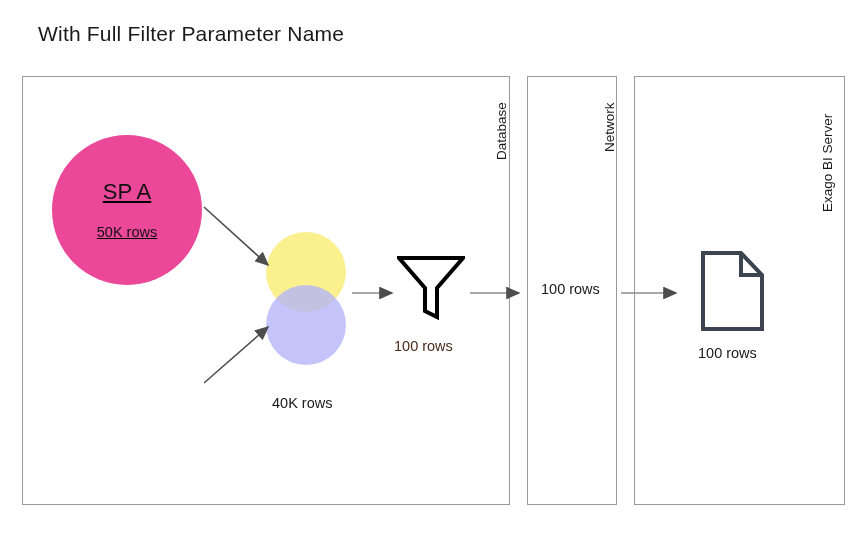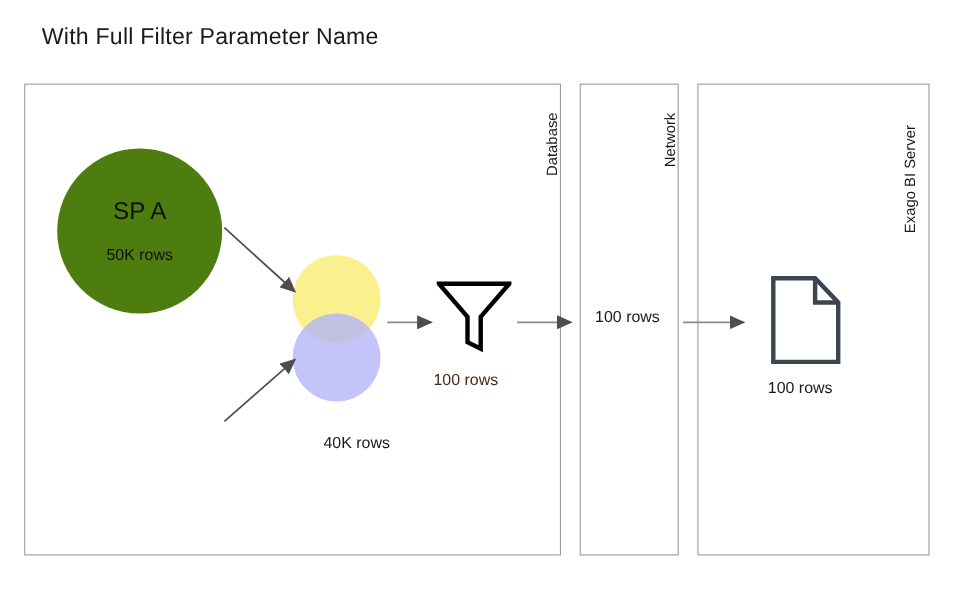--- a/index.html
+++ b/index.html
@@ -42,42 +42,43 @@
   #label-server{left:820px;top:212px;}
 
   
   .big-circle{
     position:absolute;border-radius:50%;
     display:flex;flex-direction:column;
     align-items:center;justify-content:center;
   }
   #circle-sp-a{
     left:52px;top:135px;width:150px;height:150px;
-    background:#4d7c0f;
+    background:#ec4899;
+    text-decoration:underline;
   }
   #circle-sp-b{
     left:52px;top:312px;width:150px;height:150px;
     background:#b3b3fa;
   }
   .sp-name{font-size:22px;color:#111111;line-height:1.05;}
   .sp-rows{font-size:14.5px;color:#111111;margin-top:21px;}
 
   
   .small-circle{position:absolute;border-radius:50%;}
   #circle-small-a{
     left:266px;top:232px;width:80px;height:80px;
     background:#fbf08e;
   }
   #circle-small-b{
     left:266px;top:285px;width:80px;height:80px;
     background:#b3b3fa;opacity:0.78;
   }
   #label-40k{
     position:absolute;left:272px;top:395px;
-    font-size:14.5px;color:#1a1a1a;white-space:nowrap;margin-left:22px;
+    font-size:14.5px;color:#1a1a1a;white-space:nowrap;
   }
 
   
   #funnel{position:absolute;left:397px;top:255px;width:68px;height:65px;}
   #label-funnel-rows{
     position:absolute;left:394px;top:338px;
     font-size:14.5px;color:#4a2b18;white-space:nowrap;
   }
 
   

